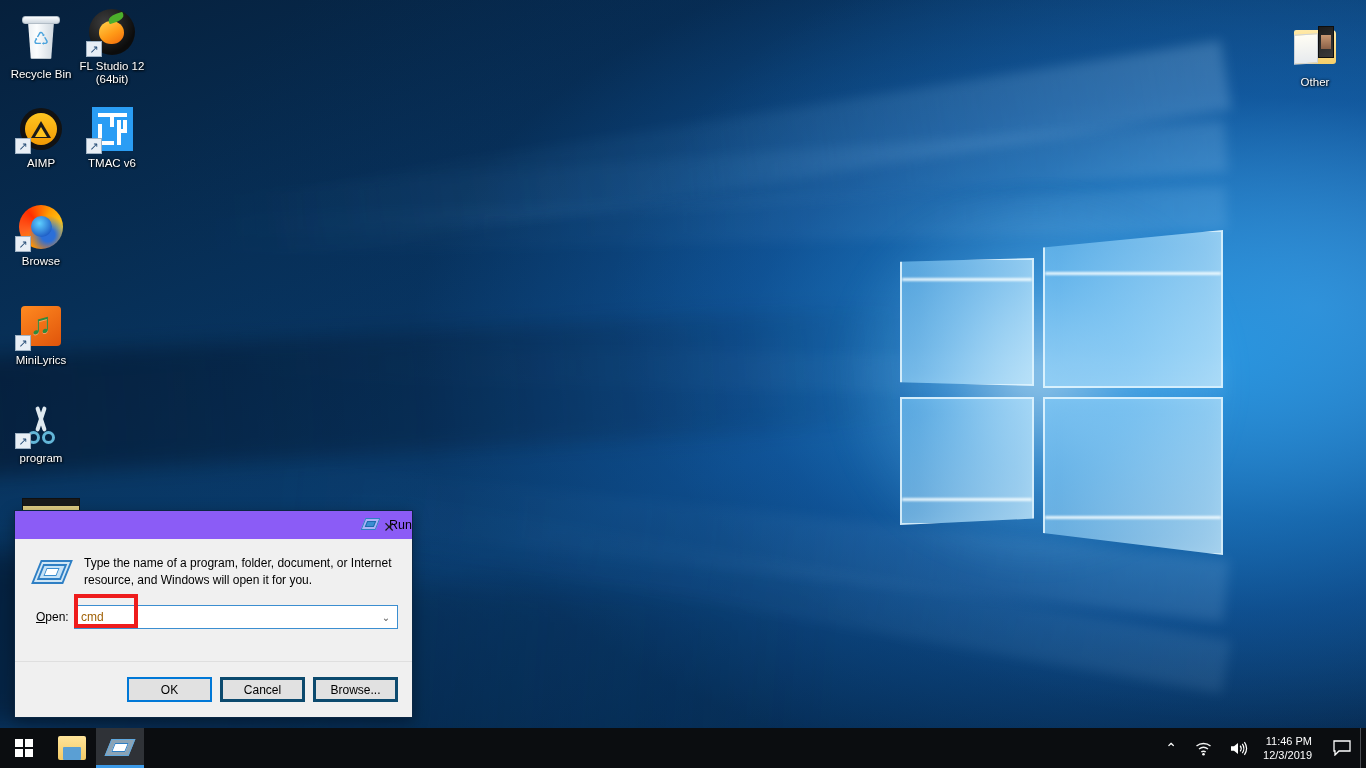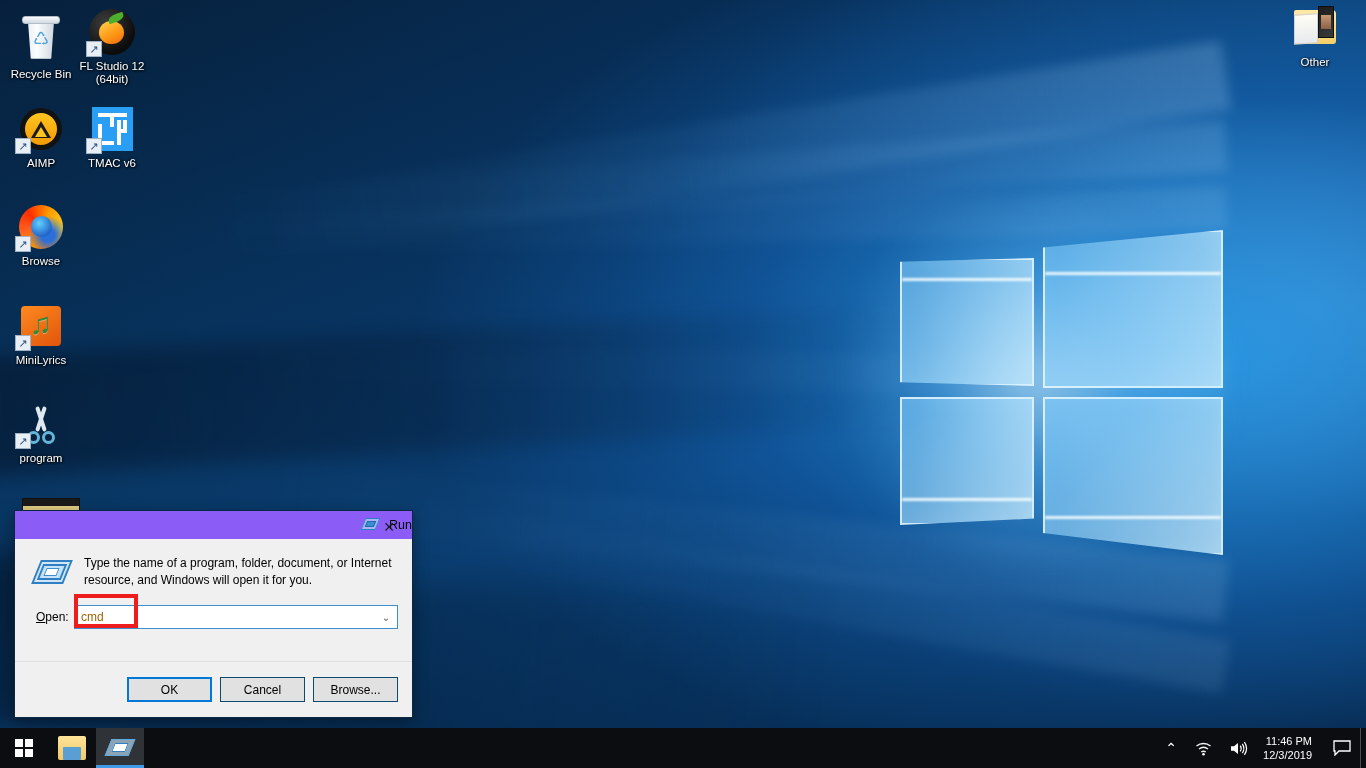--- a/index.html
+++ b/index.html
@@ -347,21 +347,21 @@
   }
   #run-buttons {
     position: absolute; left: 0; right: 0; bottom: 0;
     height: 56px; background: #f0f0f0;
     border-top: 1px solid #dfdfdf;
     display: flex; align-items: center; justify-content: flex-end;
     gap: 8px; padding-right: 14px;
   }
   .dlg-btn {
     width: 85px; height: 25px;
-    background: #e1e1e1; border: 1px solid #0c4a6e;
+    background: #e1e1e1; border: 3px solid #0c4a6e;
     font-family: "Liberation Sans", sans-serif;
     font-size: 12px; color: #000;
     cursor: default;
   }
   .dlg-btn.default {
     border: 2px solid #0078d7;
   }
 
   
   #taskbar {
@@ -536,21 +536,21 @@
     <div class="label">program</div>
   </div>
 
   <div class="icon" style="left:3px; top:498px;">
     <div class="glyph">
       <div class="ico-hidden-thumb"></div>
     </div>
     <div class="label">R</div>
   </div>
 
-  <div class="icon" style="left:1277px; top:4px;">
+  <div class="icon" style="left:1277px; top:24px;">
     <div class="glyph">
       <div class="ico-folder">
         <div class="ico-folder-back"></div>
         <div class="ico-folder-photo"></div>
         <div class="ico-folder-front"></div>
       </div>
     </div>
     <div class="label">Other</div>
   </div>
 

